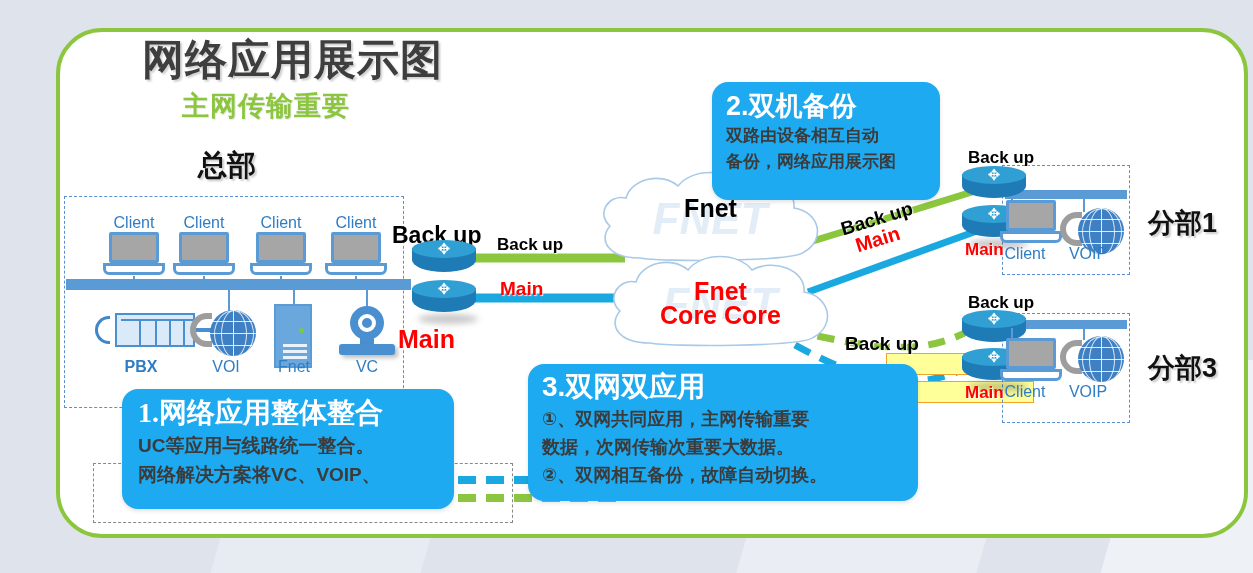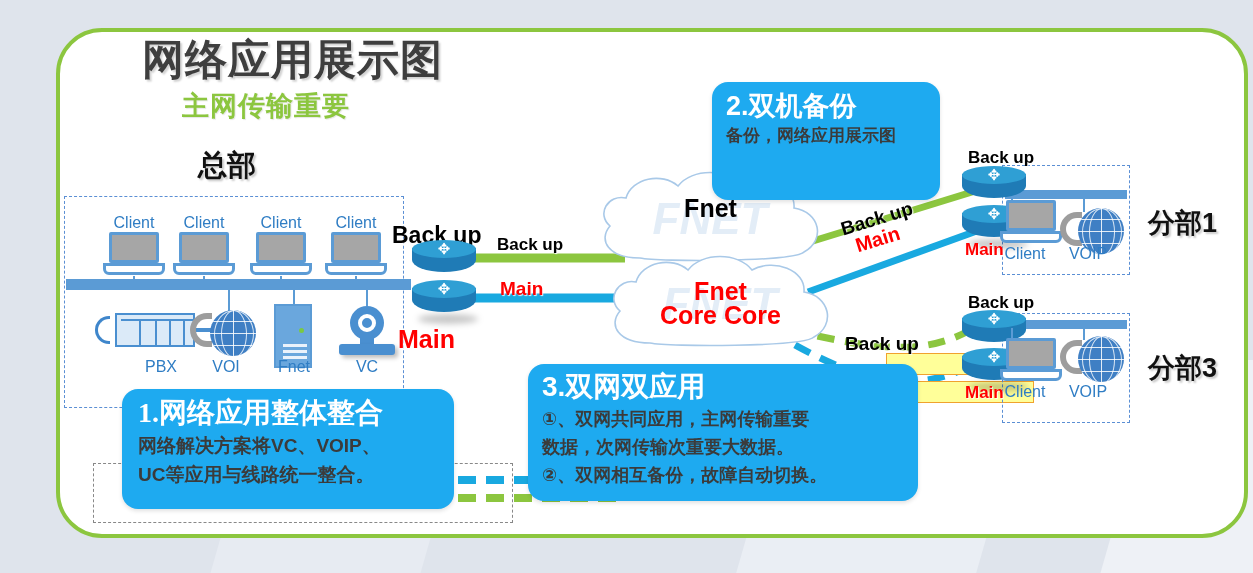--- a/index.html
+++ b/index.html
@@ -195,21 +195,21 @@
       <div class="pbx-handset"></div>
       <div class="pbx-rack">
         <div class="pbx-line" style="left:4px;top:4px;width:72px;height:2px;"></div>
         <div class="pbx-line" style="left:22px;top:4px;width:2px;height:26px;"></div>
         <div class="pbx-line" style="left:38px;top:4px;width:2px;height:26px;"></div>
         <div class="pbx-line" style="left:52px;top:4px;width:2px;height:26px;"></div>
         <div class="pbx-line" style="left:66px;top:4px;width:2px;height:26px;"></div>
       </div>
       <div class="pbx-cord"></div>
     </div>
-    <div class="dev-label" style="left:116px;top:358px;width:90px;">PBX</div>
+    <div class="dev-label" style="left:96px;top:358px;width:90px;font-weight:bold;">PBX</div>
 
     <div class="stub" style="left:228px;top:290px;height:28px;"></div>
     <div style="position:absolute;left:190px;top:308px;width:72px;height:48px;">
       <div class="handset-g" style="left:0;top:5px;"></div>
       <div class="globe" style="left:20px;top:2px;">
         <div class="mer"></div>
         <div class="ell" style="left:11px;width:24px;"></div>
         <div class="ell" style="left:4px;width:38px;"></div>
         <div class="par" style="top:11px;"></div>
         <div class="par" style="top:23px;"></div>
@@ -348,27 +348,28 @@
         <div class="par" style="top:35px;"></div>
       </div>
     </div>
     <div class="lt-label" style="position:absolute;left:1068px;top:383px;width:40px;text-align:center;font-size:16px;color:#2f7dc4;line-height:17px;word-break:break-all;">VOIP</div>
     <div class="branch-name" style="left:1148px;top:350px;">分部3</div>
 
     <div class="bottom-dash"></div>
 
     <div class="callout" style="left:712px;top:82px;width:228px;height:118px;padding:8px 14px;box-sizing:border-box;">
       <div class="co-title" style="font-size:27px;line-height:33px;">2.双机备份</div>
+      <div class="co-body" style="font-size:17px;line-height:26px;">双路由设备相互自动</div>
       <div class="co-body" style="font-size:17px;line-height:26px;">备份，网络应用展示图</div>
     </div>
 
     <div class="callout" style="left:122px;top:389px;width:332px;height:120px;padding:6px 16px;box-sizing:border-box;">
       <div class="co-title" style="font-size:28px;line-height:36px;font-family:Liberation Serif, serif;">1.网络应用整体整合</div>
+      <div class="co-body" style="font-size:19px;line-height:29px;">UC等应用与线路统一整合。</div>
       <div class="co-body" style="font-size:19px;line-height:29px;">网络解决方案将VC、VOIP、</div>
-      <div class="co-body" style="font-size:19px;line-height:29px;">UC等应用与线路统一整合。</div>
     </div>
 
     <div class="callout" style="left:528px;top:364px;width:390px;height:137px;padding:4px 14px;box-sizing:border-box;">
       <div class="co-title" style="font-size:28px;line-height:37px;">3.双网双应用</div>
       <div class="co-body" style="font-size:18px;line-height:28px;">①、双网共同应用，主网传输重要</div>
       <div class="co-body" style="font-size:18px;line-height:28px;">数据，次网传输次重要大数据。</div>
       <div class="co-body" style="font-size:18px;line-height:28px;">②、双网相互备份，故障自动切换。</div>
     </div>
 
   </div>

